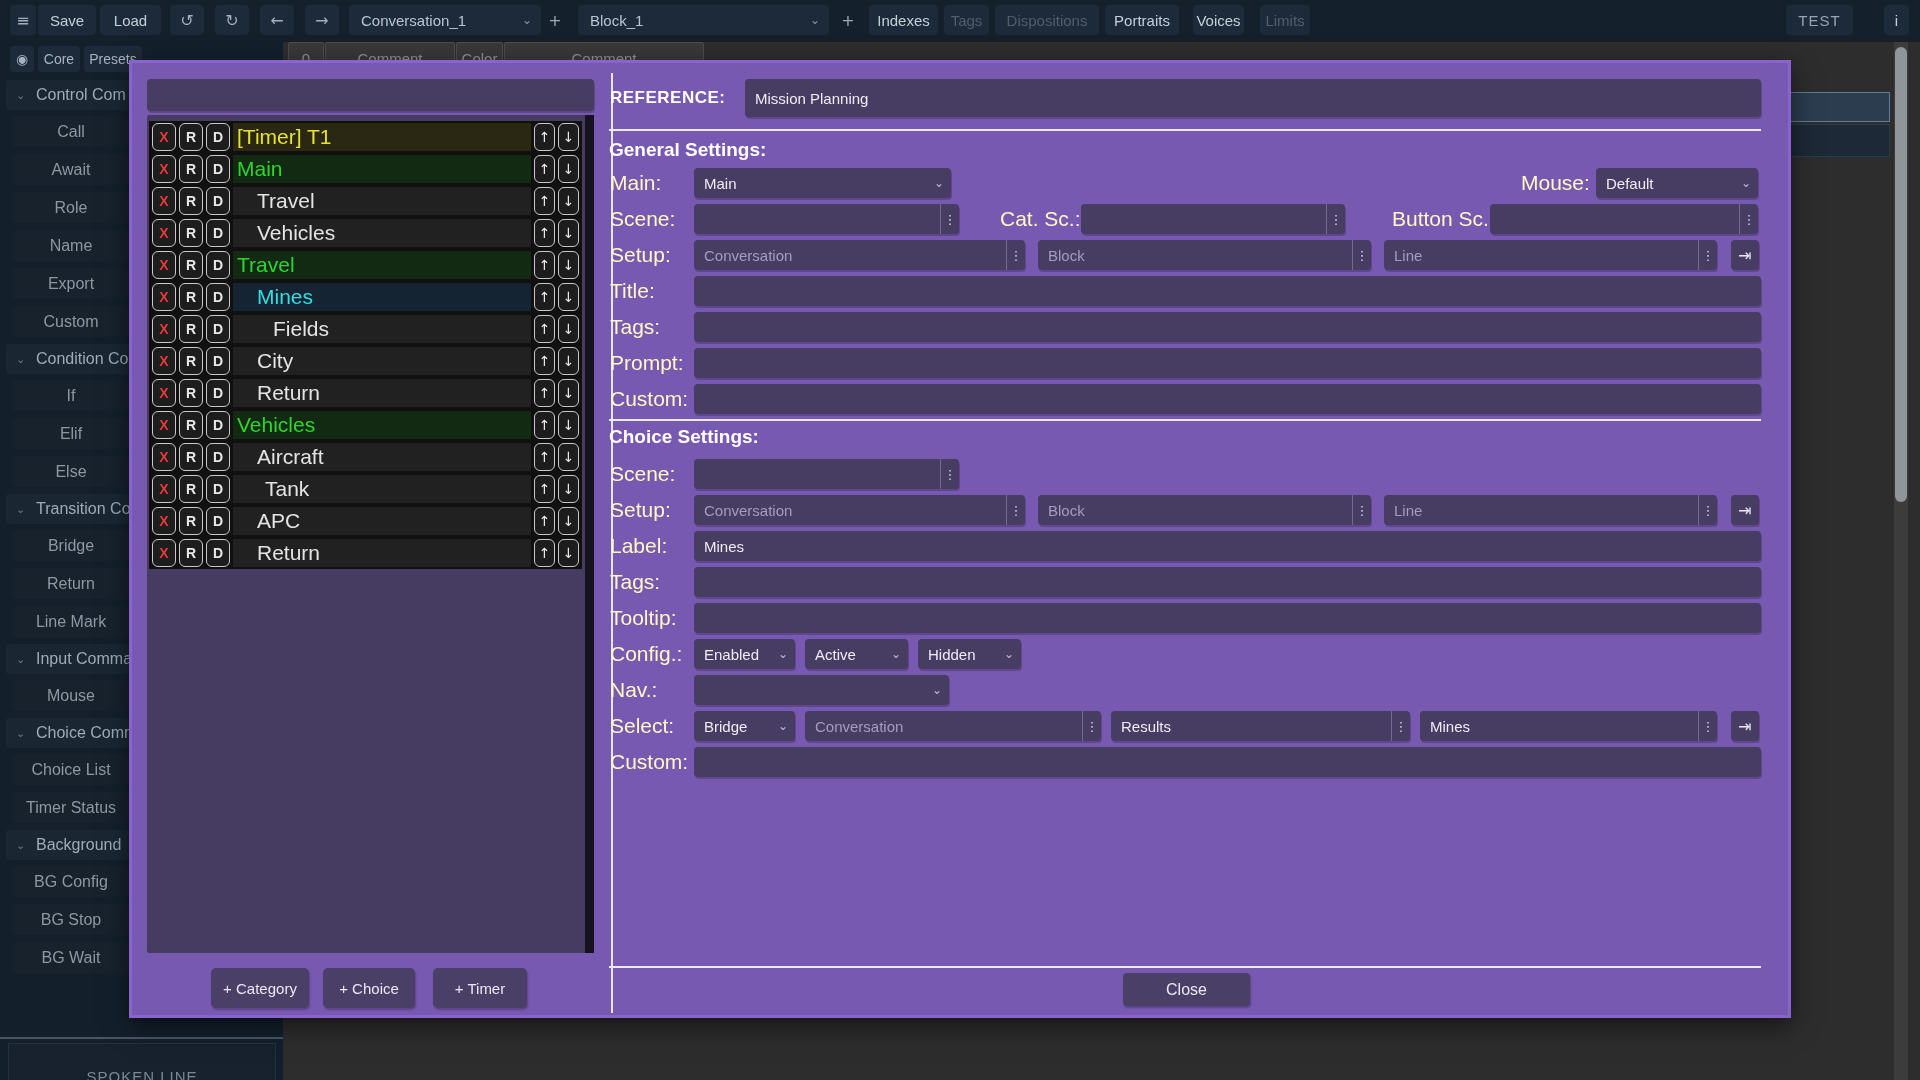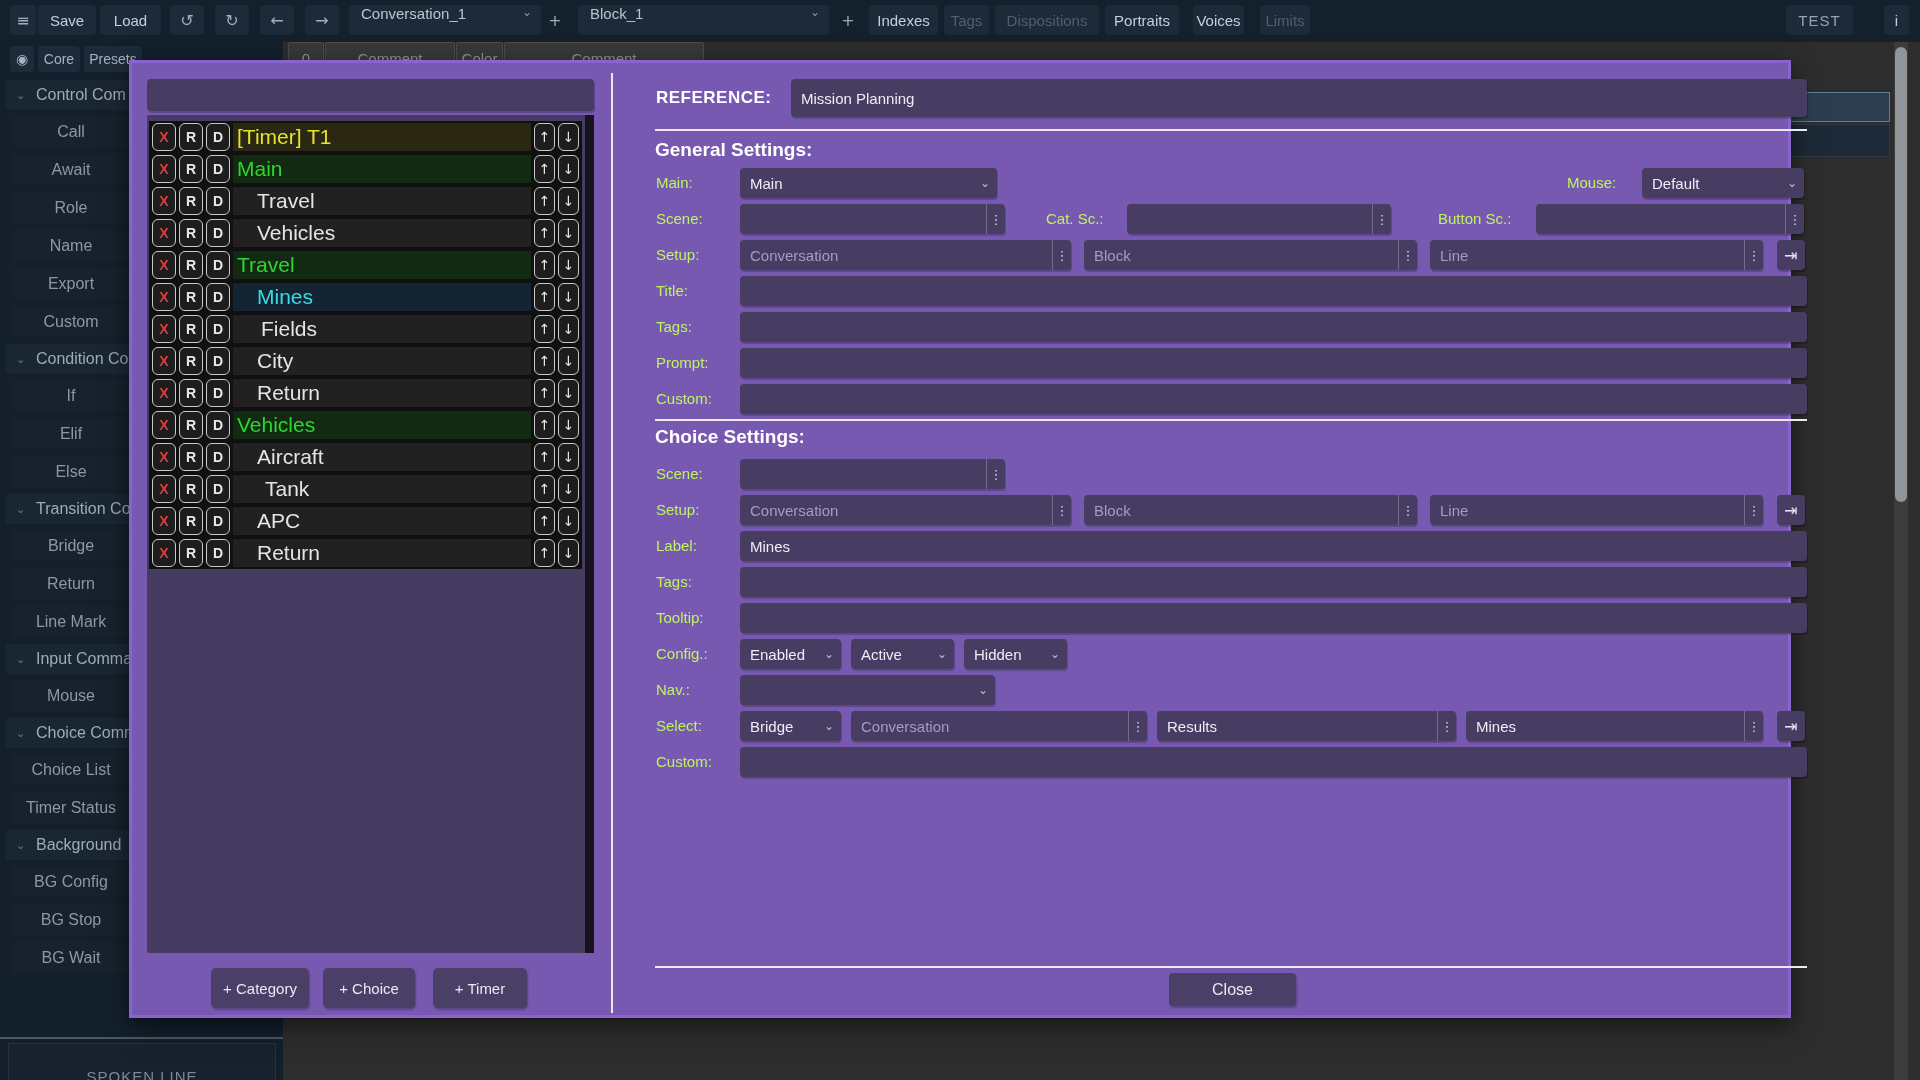--- a/index.html
+++ b/index.html
@@ -7,21 +7,21 @@
 body{font-family:"Liberation Sans",sans-serif}
 .icon{font-family:"DejaVu Sans",sans-serif}
 .screen{position:relative;width:1920px;height:1080px;overflow:hidden;background:#2d2d2d}
 
 
 .toolbar{position:absolute;left:0;top:0;width:1920px;height:40px;background:#15202d;z-index:3}
 .tb-btn{position:absolute;top:5px;height:30px;background:#1d2a39;border-radius:4px;color:#c6cfd8;font-size:15px;display:flex;align-items:center;justify-content:center;cursor:default}
 .tb-btn.dim{color:#4f5f70}
 .tb-btn.muted{color:#97a4b1;letter-spacing:1px}
 .tb-icon{background:#1d2a39;color:#9fb0c0;font-size:16px}
-.tb-field{position:absolute;top:5px;height:30px;background:#1d2a39;border-radius:4px;color:#bac5d0;font-size:15px;display:flex;align-items:flex-start;padding:0 26px 0 12px}
+.tb-field{position:absolute;top:5px;height:30px;background:#1d2a39;border-radius:4px;color:#bac5d0;font-size:15px;display:flex;align-items:center;padding:0 26px 0 12px}
 .tb-field .chev{position:absolute;right:9px;color:#8a97a4;font-size:12px}
 .tb-plus{position:absolute;top:5px;height:30px;width:20px;color:#9aa8b6;display:flex;align-items:center;justify-content:center;font-size:16px}
 
 
 .sidebar{position:absolute;left:0;top:40px;width:283px;height:1040px;background:#13202c;z-index:1}
 .tab{position:absolute;top:6px;height:26px;background:#1d2a39;border-radius:4px;color:#a7b3bf;font-size:14px;display:flex;align-items:center;justify-content:center}
 .sb-sections{position:absolute;left:0;top:40px;width:283px}
 .sb-section{margin-bottom:7px}
 .sb-header{position:relative;height:30px;background:#1a2733;color:#9fabb7;font-size:16px;display:flex;align-items:center;padding-left:30px;margin:0 0 6px 6px;border-radius:3px;overflow:hidden;white-space:nowrap}
 .sb-header .chev{position:absolute;left:10px;top:9px;color:#6e7c89;font-size:11px}
@@ -38,40 +38,40 @@
 .vscroll{position:absolute;right:12px;top:2px;width:14px;height:1038px;background:#3c3c3c}
 .vthumb{position:absolute;left:1px;top:5px;width:12px;height:455px;background:#90959a;border-radius:6px}
 
 
 .dialog{position:absolute;left:129px;top:60px;width:1662px;height:958px;background:#7759b2;border:3px solid #8a64cc;z-index:5;box-shadow:0 8px 24px rgba(0,0,0,.55)}
 .fld{position:absolute;height:30px;background:#473c62;border-radius:4px;box-shadow:1px 2px 0 rgba(0,0,0,.2);font-size:15px;color:#f0ecf6;display:flex;align-items:center;padding:0 10px;white-space:nowrap;overflow:hidden}
 .fld.ph{color:#a79bc4}
 .kebab{position:absolute;right:0;top:0;height:100%;width:19px;border-left:1px solid rgba(235,230,245,.28);display:flex;align-items:center;justify-content:center;color:#d9d2ea;font-size:13px}
 .sel .chev{position:absolute;right:7px;color:#c4bad8;font-size:12px}
 .tabbtn{position:absolute;width:28px;height:30px;background:#473c62;border-radius:4px;color:#e9e3f3;display:flex;align-items:center;justify-content:center;font-size:16px;box-shadow:1px 2px 0 rgba(0,0,0,.2)}
-.flbl{position:absolute;color:#bef264;font-size:15px;line-height:30px;white-space:nowrap}
+.flbl{position:absolute;color:#fef9c3;font-size:21px;line-height:30px;white-space:nowrap}
 .hsep{position:absolute;left:494px;width:1152px;height:2px;background:#ece9f5}
 .rhead{position:absolute;left:494px;font-size:19px;font-weight:bold;color:#ffffff}
 .vdivider{position:absolute;left:479px;top:10px;width:2px;height:940px;background:#e9e5f2}
 
 
 .search-fld{left:15px;top:16px;width:447px;height:32px}
 .list-panel{position:absolute;left:15px;top:52px;width:447px;height:838px;background:#463b60;border-radius:2px;padding:6px 12px 0 2px}
 .ltrack{position:absolute;right:0;top:0;width:9px;height:838px;background:#16121e}
 .lrow{display:flex;align-items:center;height:32px;background:#101010;gap:3px;padding:2px 3px}
 .sq{flex:0 0 auto;width:24px;height:28px;background:#1d1d1d;border:1px solid #c9c9c9;border-radius:6px;color:#e8e8e8;font-size:14px;font-weight:bold;display:flex;align-items:center;justify-content:center}
 .sq.x{color:#e23b3b}
 .sq.arrow{width:21px;font-weight:normal}
 .lcell{flex:1 1 auto;height:28px;display:flex;align-items:center;font-size:21px;color:#e4e4e4;background:#212121;overflow:hidden;white-space:nowrap}
 .lcell.timer{background:#2a2712;color:#e6e22e}
 .lcell.category{background:#122a12;color:#2ed52e}
 .lcell.selected{background:#152433;color:#35dde2}
 .list-footer{position:absolute;left:0;top:905px;width:480px;height:42px}
 .fbtn{position:absolute;top:0;height:40px;background:#4a3f66;border-radius:5px;color:#ece8f2;font-size:15px;display:flex;align-items:center;justify-content:center;box-shadow:1px 2px 2px rgba(0,0,0,.25)}
-.right-col{position:absolute;left:510px;top:0;width:1178px;height:958px}
+.right-col{position:absolute;left:464px;top:0;width:1178px;height:958px}
 .close-btn{position:absolute;left:527px;top:910px;width:127px;height:33px;background:#4a3f66;border-radius:4px;color:#ece8f2;font-size:16px;display:flex;align-items:center;justify-content:center;box-shadow:1px 2px 2px rgba(0,0,0,.25)}
 .ref-lbl{position:absolute;left:14px;top:16px;line-height:38px;color:#ffffff;font-size:17px;font-weight:bold;letter-spacing:.5px}
 </style>
 </head>
 <body>
 
 <div class="screen">
 
   <div class="toolbar">
     <div class="tb-btn tb-icon icon" style="left:10px;width:26px">≡</div>
@@ -249,21 +249,21 @@
               <span style="padding-left: 24px;">Mines</span>
             </div>
             <div class="sq arrow icon">↑</div>
             <div class="sq arrow icon">↓</div>
           </div>
           <div class="lrow">
             <div class="sq x">X</div>
             <div class="sq">R</div>
             <div class="sq">D</div>
             <div class="lcell item">
-              <span style="padding-left: 28px;">Fields</span>
+              <span style="padding-left: 40px;">Fields</span>
             </div>
             <div class="sq arrow icon">↑</div>
             <div class="sq arrow icon">↓</div>
           </div>
           <div class="lrow">
             <div class="sq x">X</div>
             <div class="sq">R</div>
             <div class="sq">D</div>
             <div class="lcell item">
               <span style="padding-left: 24px;">City</span>

